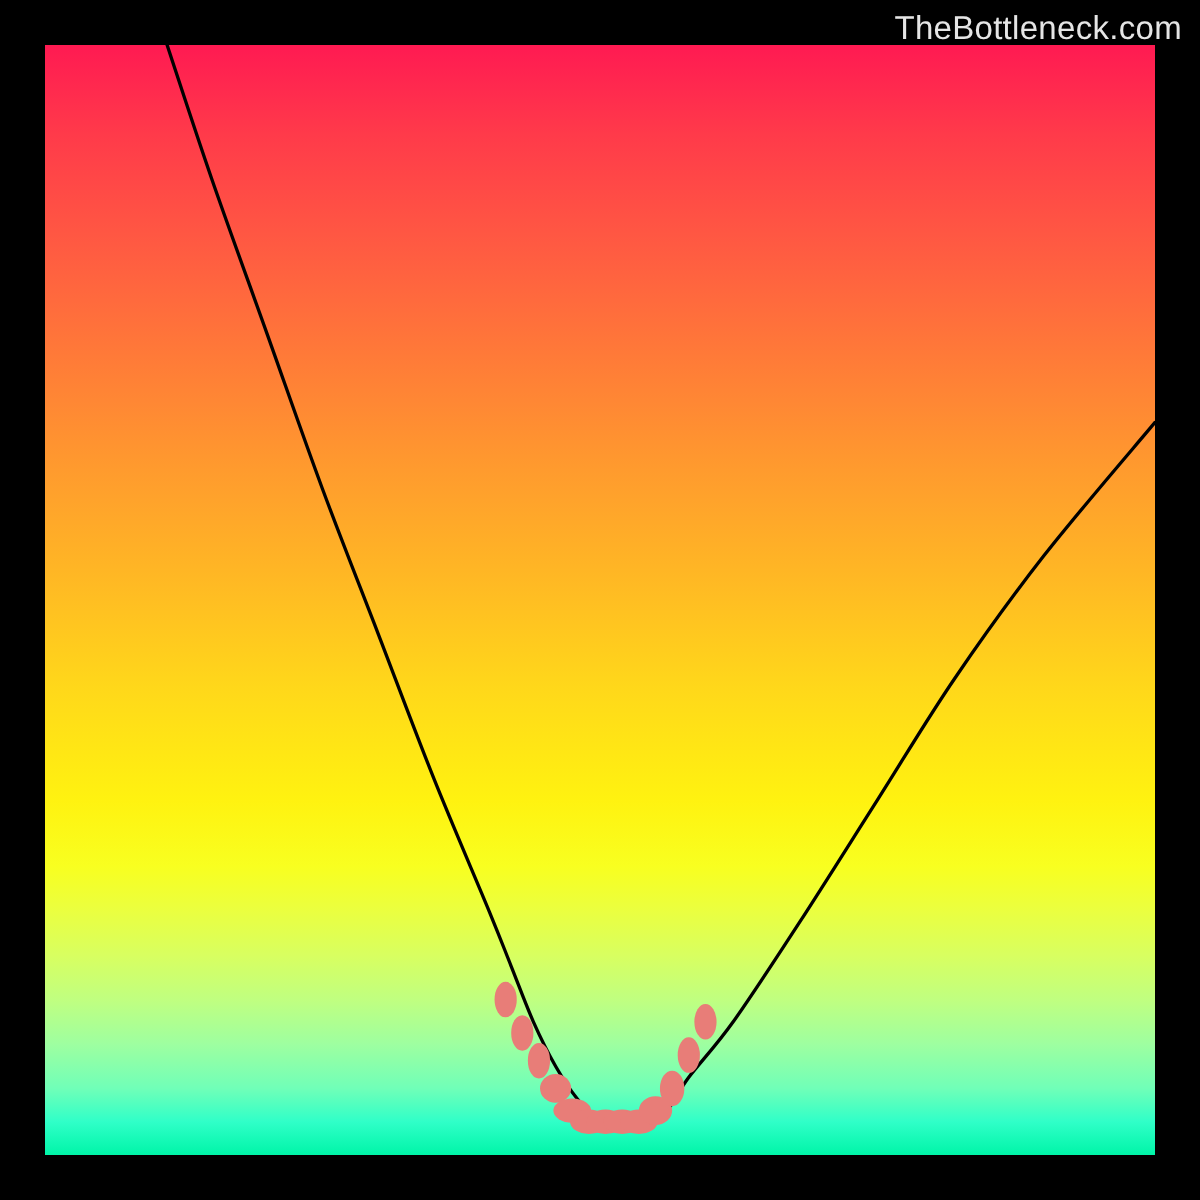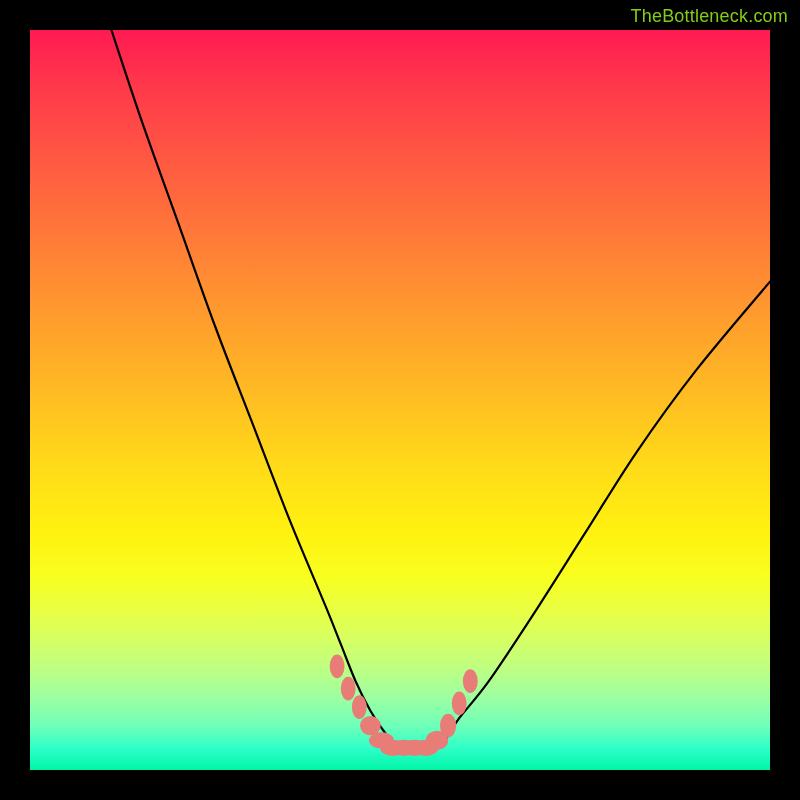--- a/index.html
+++ b/index.html
@@ -49,22 +49,22 @@
       #9effa0 90%,
       #70ffb8 94%,
       #30ffc8 97%,
       #00f5a8 100%
     );
   }
   .watermark {
     position: absolute;
     top: 6px;
     right: 12px;
-    color: #84cc16;
-    font-size: 18px;
+    color: #e5e5e5;
+    font-size: 22px;
     letter-spacing: 0.2px;
     font-weight: 400;
     user-select: none;
   }
   svg.curve {
     position: absolute;
     left: 0;
     top: 0;
     width: 100%;
     height: 100%;

